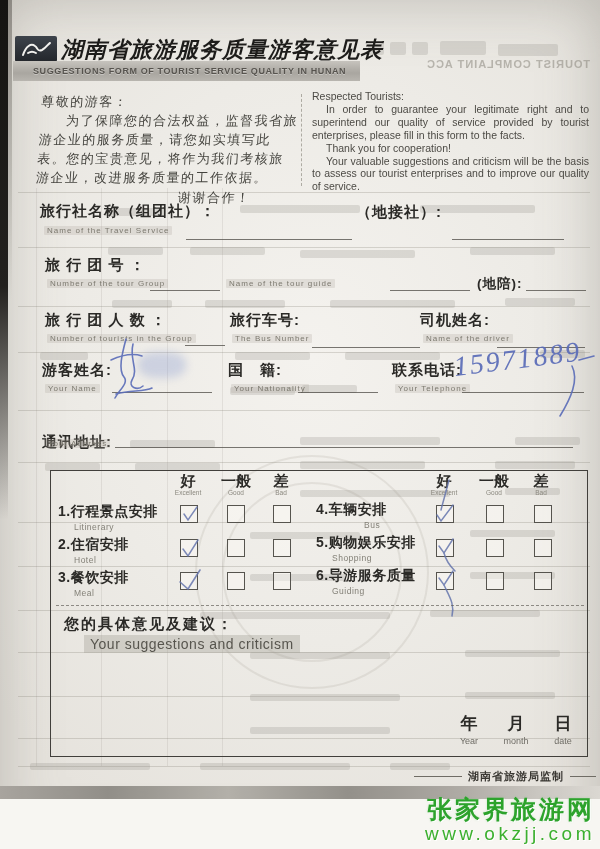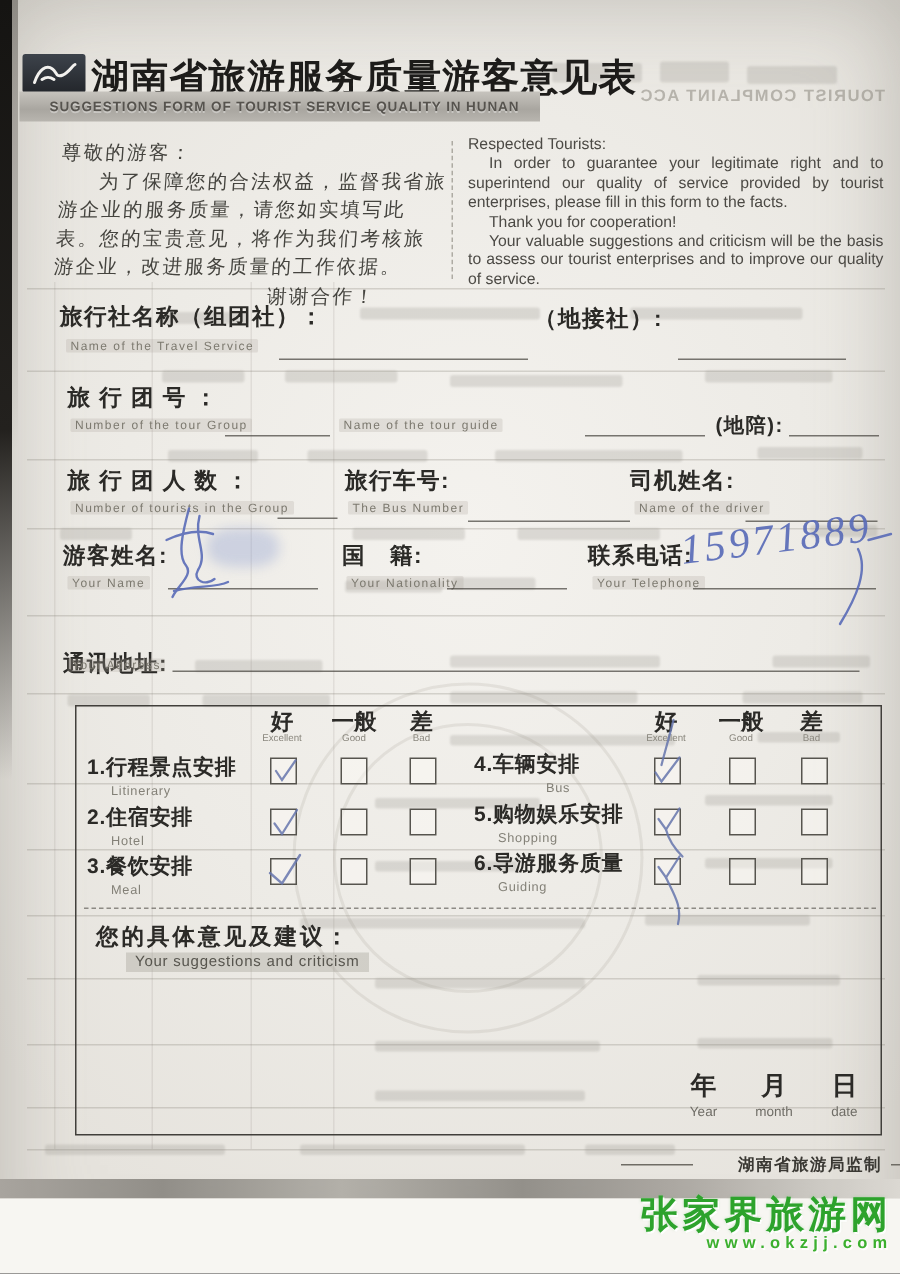--- a/index.html
+++ b/index.html
@@ -14,21 +14,21 @@
     background:linear-gradient(180deg,#151412 0%,#23211e 55%,rgba(60,58,54,0) 100%);}
   .edge-left2{position:absolute;left:8px;top:0;width:4px;height:300px;
     background:linear-gradient(180deg,rgba(80,76,70,.5),rgba(80,76,70,0));}
   .bleed-line{position:absolute;left:18px;width:572px;border-top:1px solid rgba(125,120,110,.26);}
   .bleed-v{position:absolute;height:578px;top:188px;border-left:1px solid rgba(125,120,110,.14);}
   .bar{position:absolute;background:#8f8c85;opacity:.24;border-radius:2px;filter:blur(.7px);}
   .seal{position:absolute;border-radius:50%;border:2px solid rgba(150,144,132,.16);}
   
   .logo{left:15px;top:36px;width:42px;height:26px;background:linear-gradient(180deg,#3d434b,#23262b);
     border-radius:2px;display:flex;align-items:center;justify-content:center;}
-  .title{left:61px;top:35px;font-size:25px;font-weight:bold;color:#1d1c1a;letter-spacing:1px;white-space:nowrap;}
+  .title{left:61px;top:35px;font-size:22px;font-weight:bold;color:#1d1c1a;letter-spacing:1px;white-space:nowrap;font-style:italic;}
   .subtitle-bar{left:13px;top:61px;width:347px;height:20px;
     background:linear-gradient(180deg,#c6c3bd,#a9a6a0 60%,#b8b5af);
     display:flex;align-items:center;padding-left:20px;box-sizing:border-box;}
   .subtitle-bar span{font-size:9px;font-weight:bold;color:#56534e;letter-spacing:.6px;
     text-shadow:0 1px 0 rgba(255,255,255,.35);white-space:nowrap;}
   .mirror{left:352px;top:58px;width:238px;font-size:11px;font-weight:bold;color:rgba(138,134,126,.55);
     letter-spacing:1px;transform:scaleX(-1);filter:blur(.5px);white-space:nowrap;}
   
   .intro-cn{left:38px;top:92px;width:258px;font-size:13px;line-height:19px;color:#45443f;
     letter-spacing:1.5px;transform:skewX(-4deg);}
@@ -47,37 +47,37 @@
   
   .rate-box{left:50px;top:470px;width:538px;height:287px;border:1.3px solid #413f3b;box-sizing:border-box;}
   .hdr-cn{position:absolute;font-weight:bold;font-size:15px;color:#2b2a27;white-space:nowrap;transform:translateX(-50%);}
   .hdr-en{position:absolute;font-size:6.5px;color:#8b887f;white-space:nowrap;transform:translateX(-50%);}
   .row-cn{position:absolute;font-weight:bold;font-size:14px;color:#2b2a27;letter-spacing:.5px;white-space:nowrap;}
   .row-en{position:absolute;font-size:8.5px;color:#838077;letter-spacing:.5px;white-space:nowrap;}
   .cb{position:absolute;width:16px;height:16px;border:1.3px solid #56544e;background:rgba(252,251,247,.45);}
   .check{position:absolute;pointer-events:none;}
   .dash-div{position:absolute;left:56px;top:605px;width:528px;border-top:1.4px dashed rgba(90,88,82,.65);}
   .sugg-cn{left:64px;top:615px;font-size:15px;font-weight:bold;color:#2b2a27;letter-spacing:2px;white-space:nowrap;}
-  .sugg-en{left:84px;top:635px;font-size:10px;color:#57554e;letter-spacing:.5px;
+  .sugg-en{left:84px;top:635px;font-size:14px;color:#57554e;letter-spacing:.5px;
     background:rgba(168,164,154,.4);padding:1px 6px;white-space:nowrap;}
   .date-wrap{left:450px;top:712px;display:flex;gap:9px;}
   .date-col{width:38px;text-align:center;}
   .date-cn{font-size:17px;font-weight:bold;color:#2b2a27;}
   .date-en{font-size:9px;color:#6f6d66;margin-top:1px;}
   
   .issuer-wrap{left:414px;top:769px;display:flex;align-items:center;gap:6px;}
   .rule{height:1px;background:#6f6c65;}
-  .issuer{font-size:11px;font-weight:bold;color:#3a3833;letter-spacing:1px;white-space:nowrap;margin-left:24px;}
+  .issuer{font-size:11px;font-weight:bold;color:#3a3833;letter-spacing:1px;white-space:nowrap;}
   .gray-bar{left:0;top:786px;width:600px;height:13px;opacity:.95;filter:blur(.4px);
     background:linear-gradient(90deg,#a6a29c,#8d8a84 18%,#b1aea7 38%,#8f8c86 58%,#a9a59f 75%,#c9c6c0 90%,#dcd9d3);}
   .bottom-strip{left:0;top:799px;width:600px;height:50px;background:#f7f6f2;}
   .site-name{left:390px;top:793px;width:205px;text-align:right;font-size:25px;font-weight:bold;
     color:#2da32c;letter-spacing:3px;white-space:nowrap;
     text-shadow:1px 1px 0 rgba(255,255,255,.9),0 0 2px rgba(120,200,120,.5);}
-  .site-url{left:410px;top:823px;width:185px;text-align:right;font-size:11px;font-weight:bold;
+  .site-url{left:410px;top:823px;width:185px;text-align:right;font-size:19px;font-weight:normal;
     color:#3cb02f;letter-spacing:3.5px;white-space:nowrap;text-shadow:1px 1px 0 rgba(255,255,255,.9);}
   .ink-blur{position:absolute;background:rgba(125,145,205,.30);filter:blur(4px);border-radius:40%;}
 </style>
 </head>
 <body>
 
 <div class="page">
 
   <div id="decor" class="layer">
       <div class="bleed-line" style="top: 192px;"></div>

